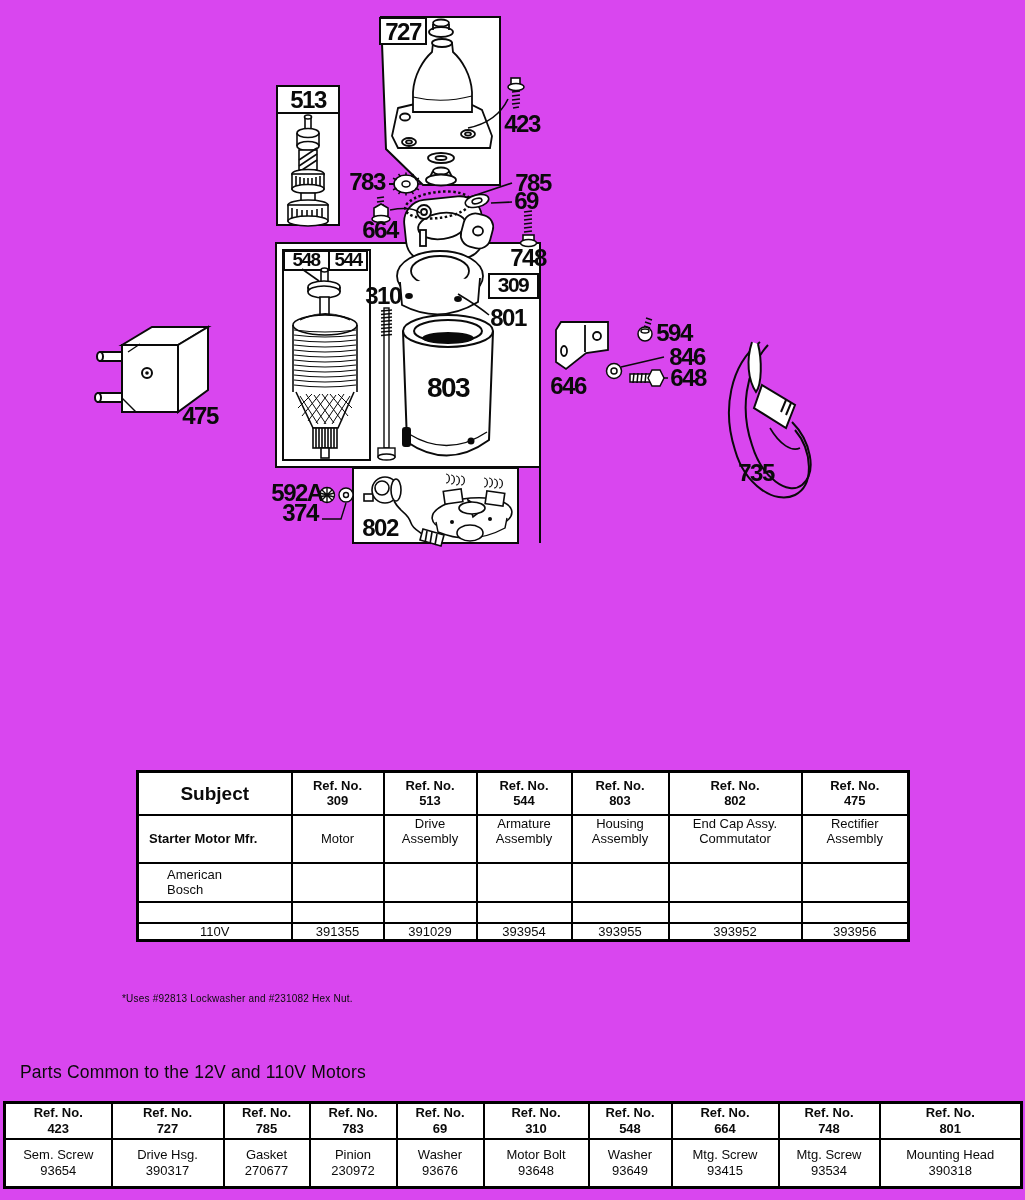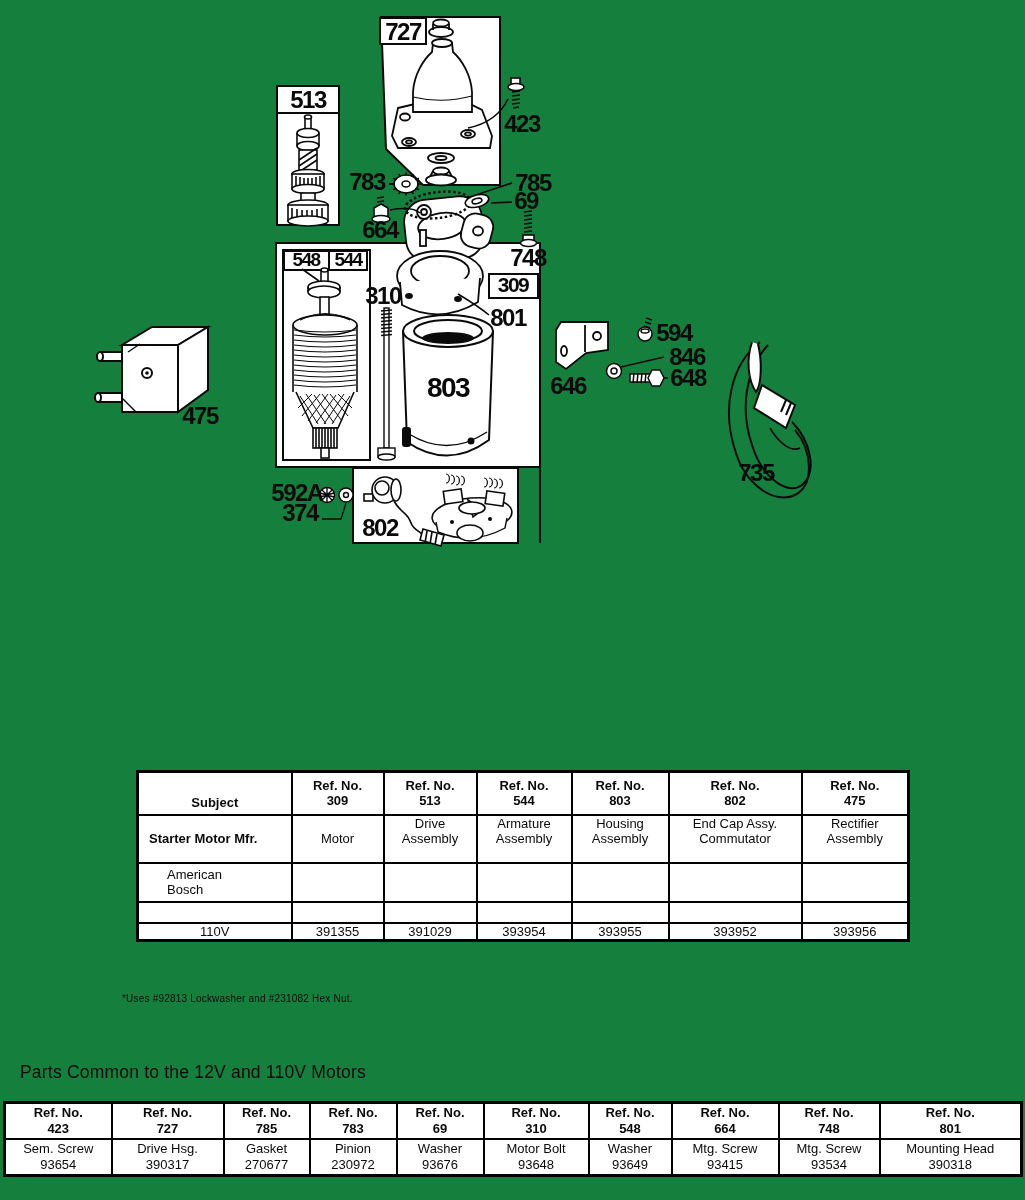--- a/index.html
+++ b/index.html
@@ -1,41 +1,41 @@
 <!DOCTYPE html>
 <html><head>
 <meta charset="utf-8">
 <style>
   html,body{margin:0;padding:0;background:#fff;}
-  .page{position:relative;width:1025px;height:1200px;background:#15803d;overflow:hidden;
+  .page{position:relative;width:1025px;height:1200px;background:#d946ef;overflow:hidden;
         font-family:"Liberation Sans",sans-serif;color:#0a0a0a;}
   svg.diagram{position:absolute;left:0;top:0;}
   svg.diagram text{font-family:"Liberation Sans",sans-serif;font-weight:700;fill:#0a0a0a;
         letter-spacing:-1.5px;}
   .lbl{font-size:24px;}
   .lblsm{font-size:19px;letter-spacing:-1px;}
   .lblmd{font-size:21px;letter-spacing:-1px;}
   .lblbig{font-size:28px;letter-spacing:-2px;}
 
   table{border-collapse:collapse;table-layout:fixed;background:#fff;}
   .t1{position:absolute;left:136px;top:770px;border:3px solid #000;}
   .t1 td{border:2px solid #000;font-size:13px;text-align:center;padding:0 2px;overflow:hidden;
          line-height:15px;vertical-align:middle;}
   .t1 tr.r1{height:43px}.t1 tr.r2{height:40px}.t1 tr.r3{height:39px}
   .t1 tr.r4{height:25px}.t1 tr.r5{height:21px}.t1 tr.r6{height:16px}
   .t1 .hdr{font-weight:700;}
-  .t1 .subj{font-weight:700;font-size:13px;vertical-align:bottom;padding-bottom:4px;}
+  .t1 .subj{font-weight:700;font-size:19px;vertical-align:bottom;padding-bottom:13px;}
   .t1 tr.r2 td{vertical-align:bottom;padding-bottom:16px;}
   .t1 td.left{text-align:left;padding-left:10px;font-weight:bold;}
   .t1 td.mfr{text-align:left;padding-left:28px;vertical-align:middle;}
 
   .t2{position:absolute;left:3px;top:1101px;border:3px solid #000;}
   .t2 td{border:2px solid #000;font-size:13px;text-align:center;padding:0 1px;overflow:hidden;
          line-height:15.5px;vertical-align:middle;}
-  .t2 tr.h{height:36px}.t2 tr.d{height:37px}
+  .t2 tr.h{height:36px}.t2 tr.d{height:49px}
   .t2 .hdr{font-weight:700;}
 
   .footnote{position:absolute;left:122px;top:993px;font-size:10px;letter-spacing:0.2px;}
   .heading{position:absolute;left:7px;top:1062px;font-size:17.5px;letter-spacing:0.2px;margin-left:13px;}
 </style>
 </head>
 <body>
 
 <div class="page">
 

